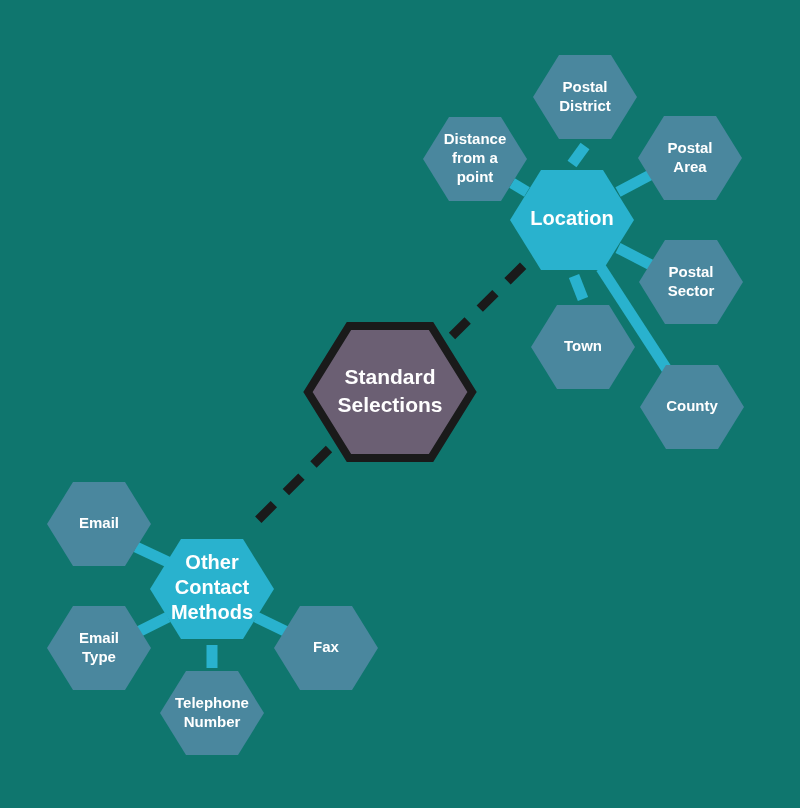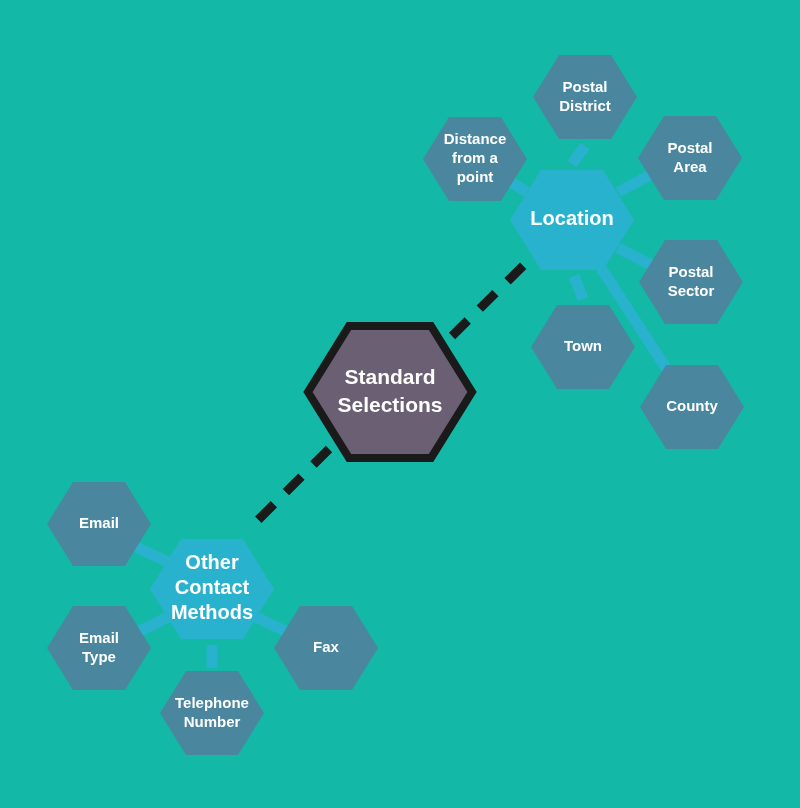--- a/index.html
+++ b/index.html
@@ -10,21 +10,21 @@
   body {
     width: 800px;
     height: 808px;
     font-family: "Liberation Sans", sans-serif;
     overflow: hidden;
   }
   #diagram-root {
     position: relative;
     width: 800px;
     height: 808px;
-    background: #14b8a6;
+    background: #0f766e;
   }
   svg#hex-canvas {
     position: absolute;
     left: 0;
     top: 0;
     width: 800px;
     height: 808px;
     display: block;
   }
   .hex-label {

